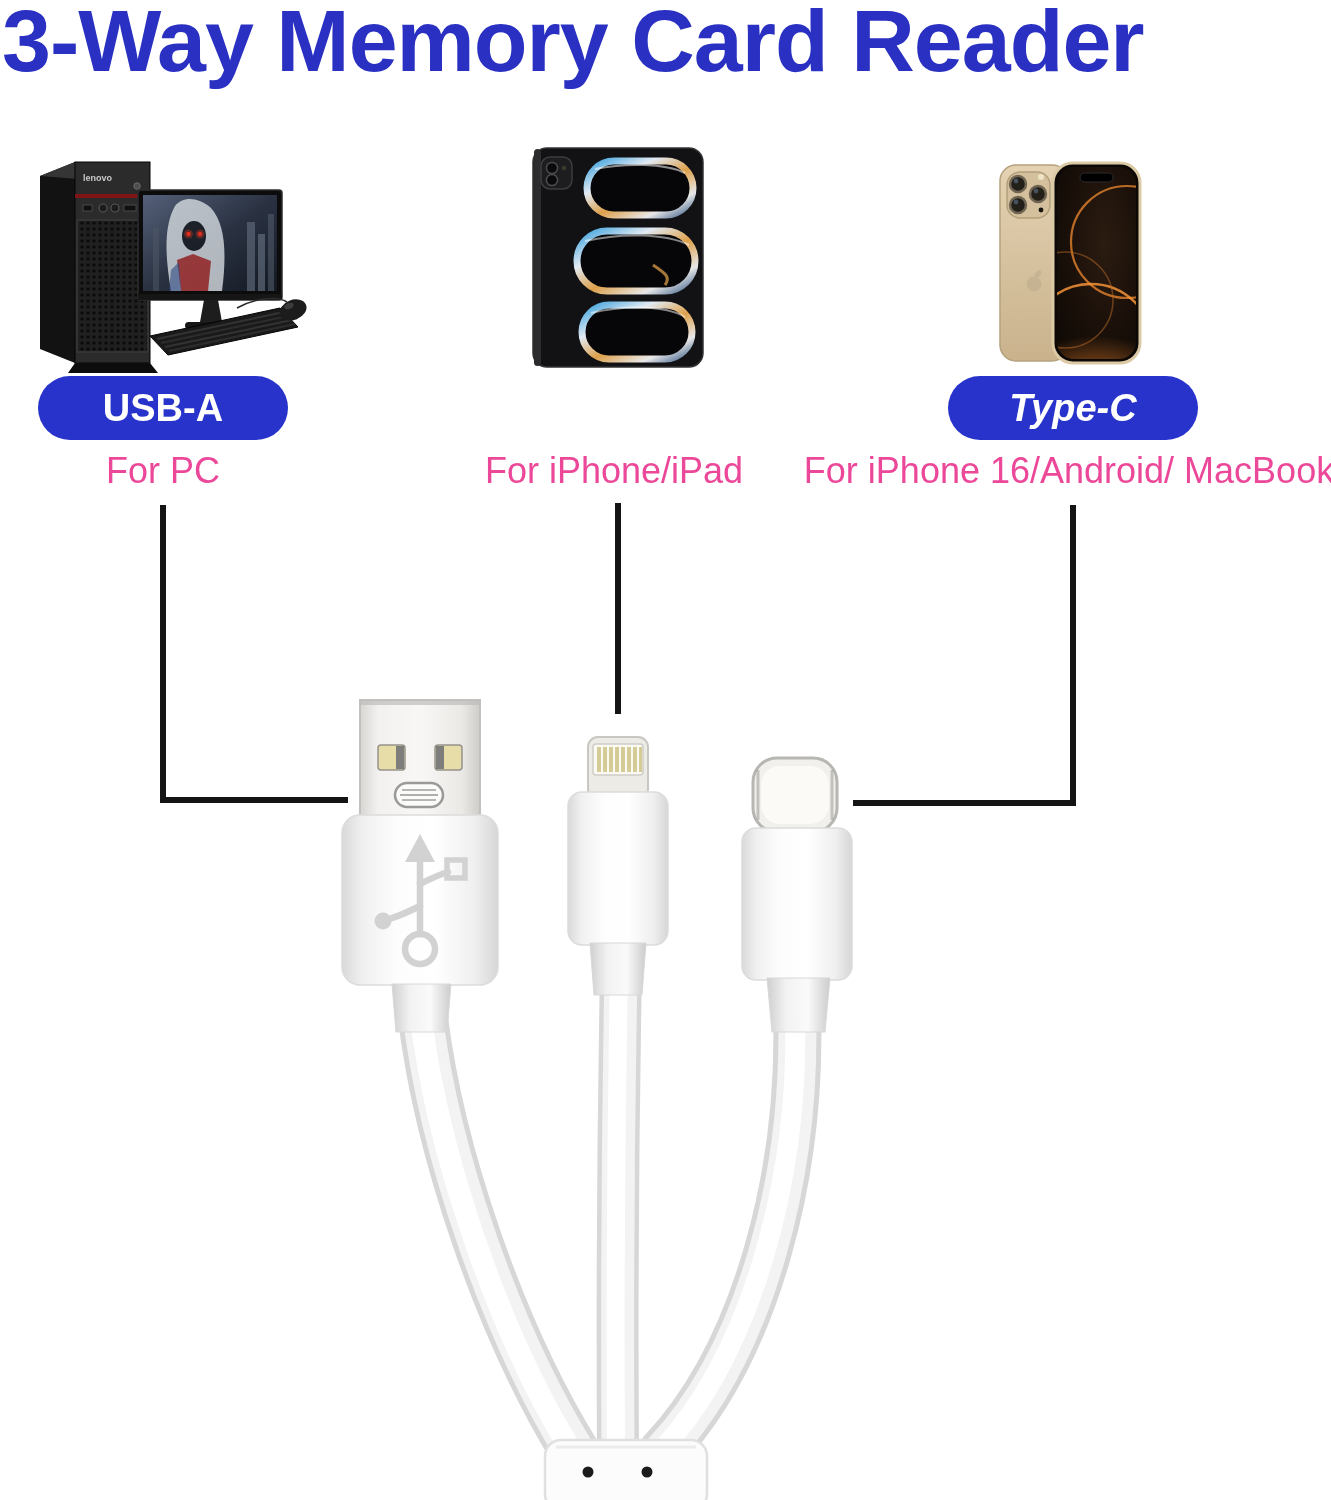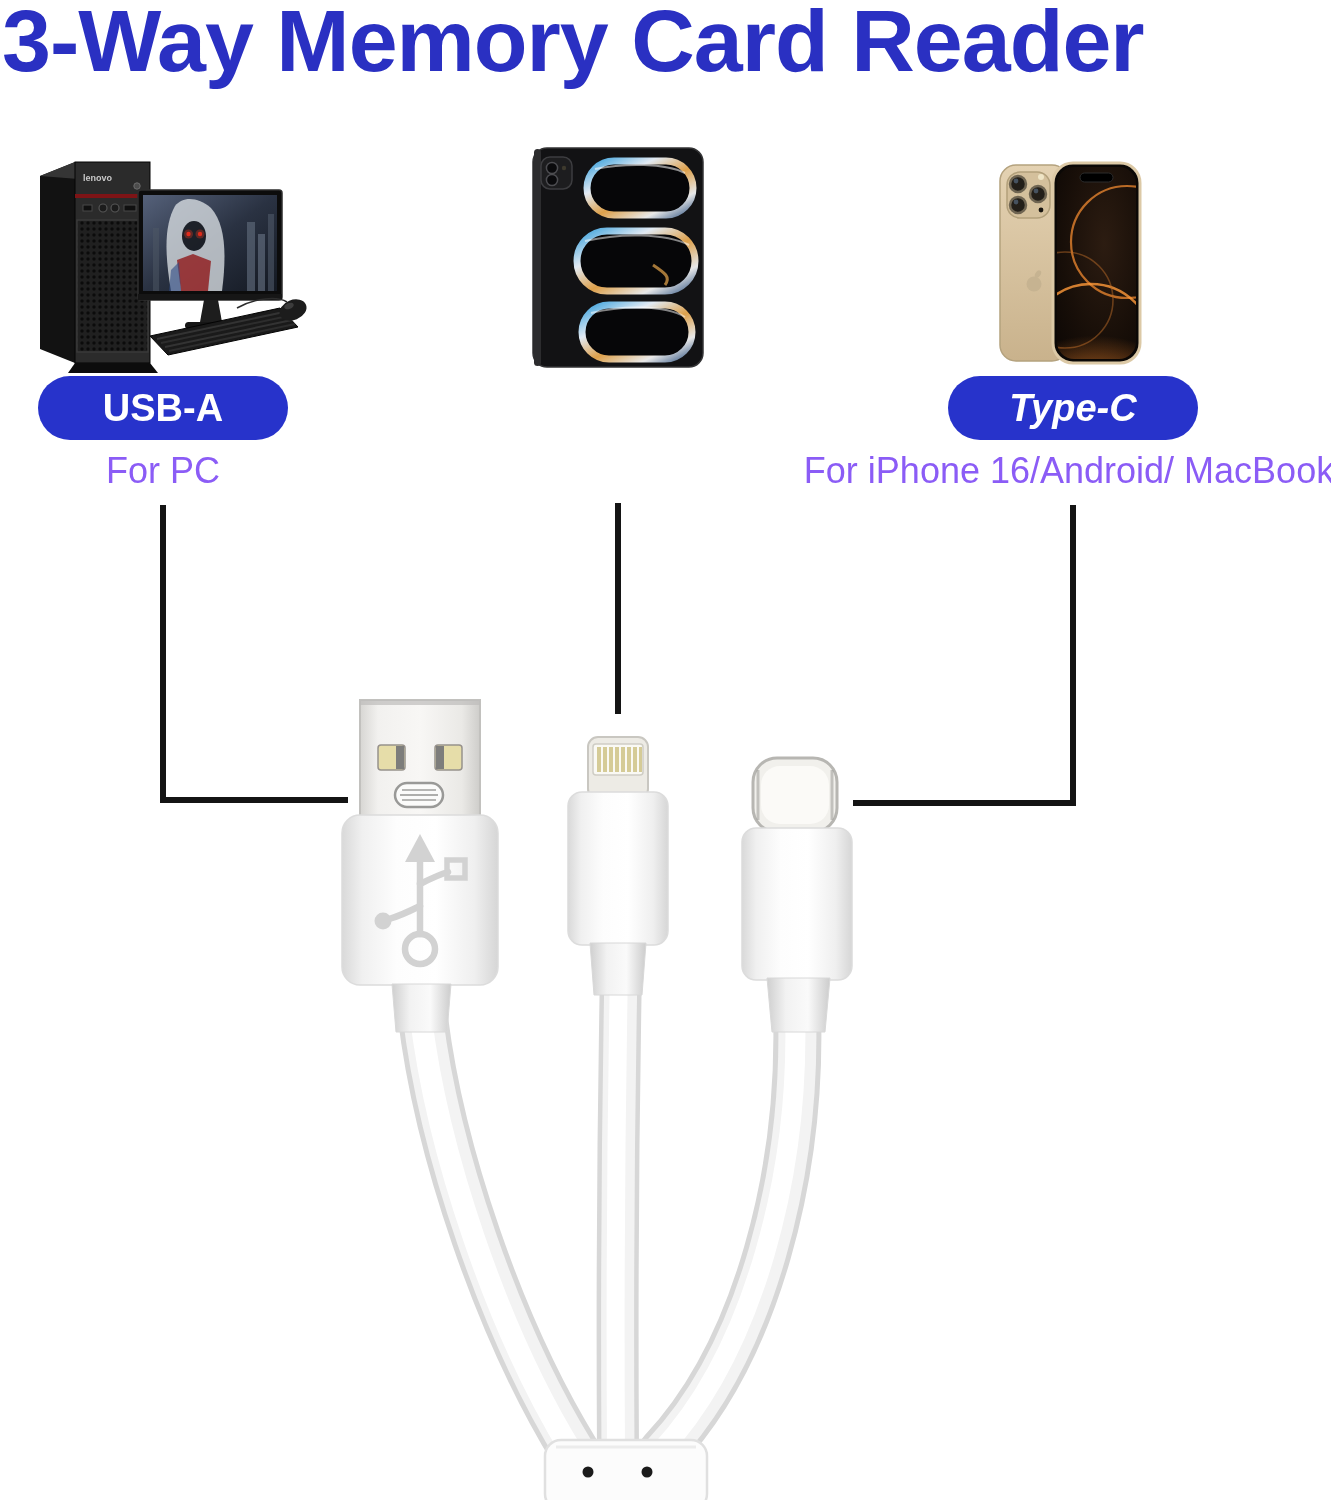--- a/index.html
+++ b/index.html
@@ -11,21 +11,21 @@
     position:absolute;left:2px;top:-10px;width:1329px;
     font-size:88px;font-weight:bold;letter-spacing:-1px;color:#2a30c2;white-space:nowrap;
   }
   .device{position:absolute;}
   .badge{
     position:absolute;top:376px;width:250px;height:64px;border-radius:32px;
     background:#2733cb;color:#ffffff;font-size:38px;font-weight:bold;
     display:flex;align-items:center;justify-content:center;
   }
   .caption{
-    position:absolute;top:450px;height:42px;font-size:36px;color:#8b5cf6;
+    position:absolute;top:450px;height:42px;font-size:36px;color:#ec4899;
     display:flex;align-items:center;justify-content:center;white-space:nowrap;
   }
   .overlay{position:absolute;left:0;top:0;width:1331px;height:1500px;}
 </style>
 </head>
 <body>
 
 <div class="canvas">
 
   <div class="title">3-Way Memory Card Reader</div>
@@ -173,20 +173,21 @@
         <ellipse cx="100" cy="206" rx="55" ry="34" fill="url(#orangeGlow)"></ellipse>
       </g>
       <rect x="85" y="23" width="33" height="9" rx="4.5" fill="#000000" stroke="#2c2c2c" stroke-width="1"></rect>
     </g>
   </svg>
 
   <div class="badge" style="left:38px;">USB-A</div>
   <div class="badge" style="left:948px;font-style:italic;">Type-C</div>
 
   <div class="caption" style="left:63px;width:200px;">For PC</div>
+  <div class="caption" style="left:464px;width:300px;">For iPhone/iPad</div>
   <div class="caption" style="left:814px;width:510px;">For iPhone 16/Android/ MacBook</div>
 
   <svg class="overlay" viewBox="0 0 1331 1500">
     <defs>
       <linearGradient id="metalGrad" x1="0" y1="0" x2="1" y2="0">
         <stop offset="0" stop-color="#d7d6d3"></stop>
         <stop offset="0.15" stop-color="#f2f1ef"></stop>
         <stop offset="0.5" stop-color="#f8f7f5"></stop>
         <stop offset="0.85" stop-color="#eae9e6"></stop>
         <stop offset="1" stop-color="#cecdca"></stop>

